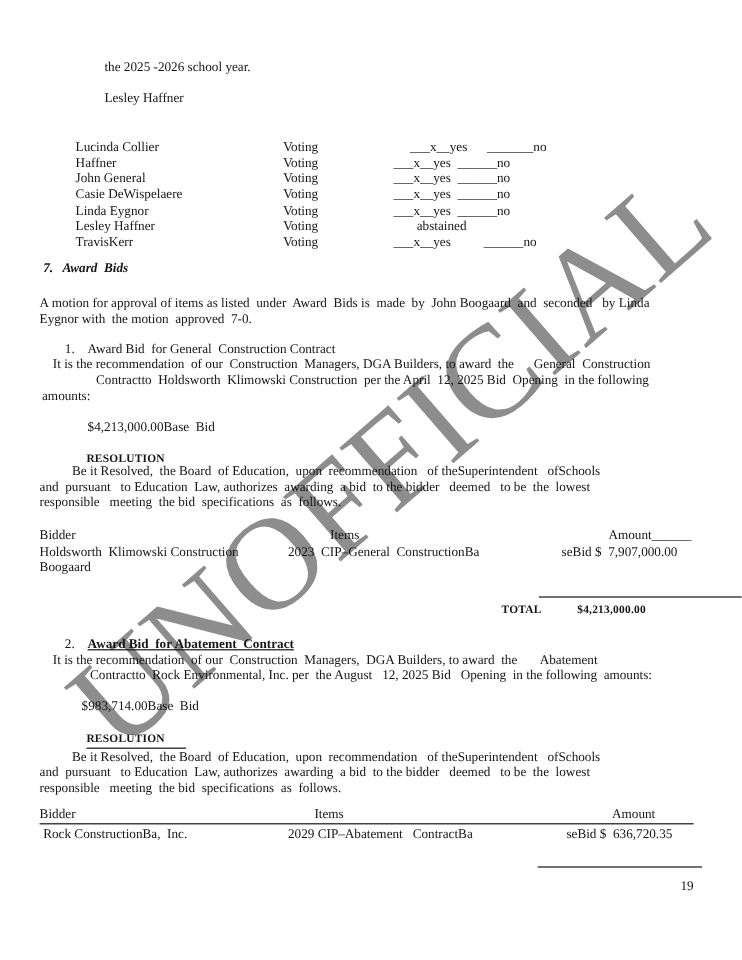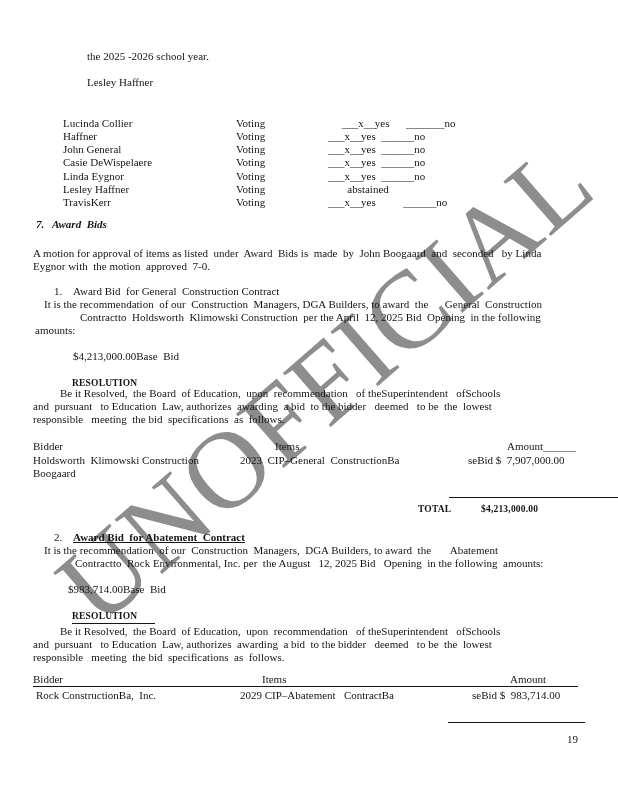--- a/index.html
+++ b/index.html
@@ -93,17 +93,17 @@
 <div class="t" style="left:60px;top:625px">Be it Resolved,  the Board  of Education,  upon  recommendation   of theSuperintendent   ofSchools</div>
 <div class="t" style="left:33px;top:638px">and  pursuant   to Education  Law, authorizes  awarding  a bid  to the bidder   deemed   to be  the  lowest</div>
 <div class="t" style="left:33px;top:651px">responsible   meeting  the bid  specifications  as  follows.</div>
 
 <div class="t" style="left:33px;top:673px">Bidder</div>
 <div class="t" style="left:262px;top:673px">Items</div>
 <div class="t" style="left:510px;top:673px">Amount</div>
 <div class="hline" style="left:33px;top:686px;width:545px"></div>
 <div class="t" style="left:36px;top:689px">Rock ConstructionBa,  Inc.</div>
 <div class="t" style="left:240px;top:689px">2029 CIP–Abatement   ContractBa</div>
-<div class="t" style="left:472px;top:689px">seBid $  983,714.00</div>
+<div class="t" style="left:472px;top:689px">seBid $  636,720.35</div>
 
 <div class="hline" style="left:448px;top:722px;width:137px"></div>
 
 <div class="t" style="left:567px;top:733px">19</div>
 
 </body></html>

